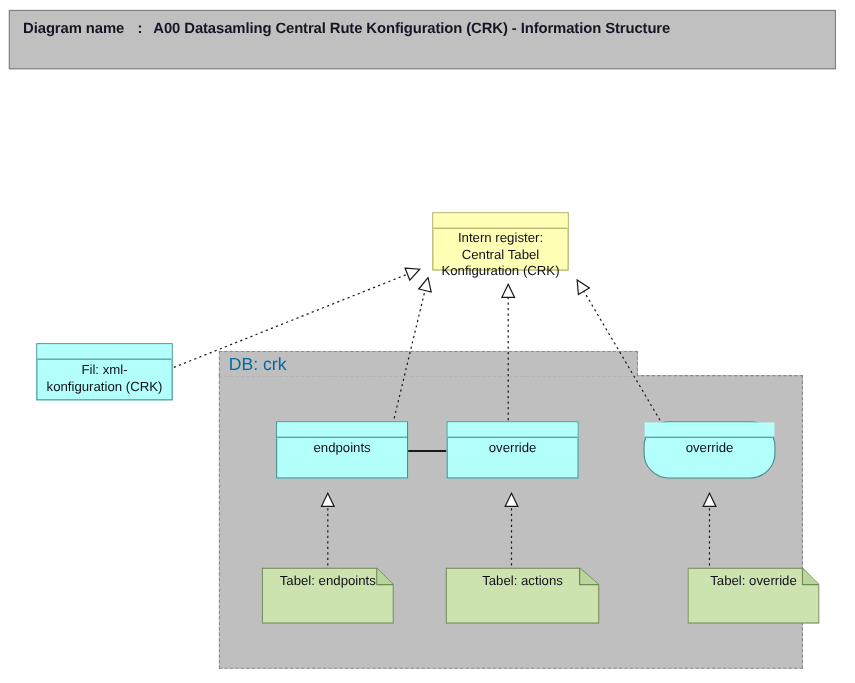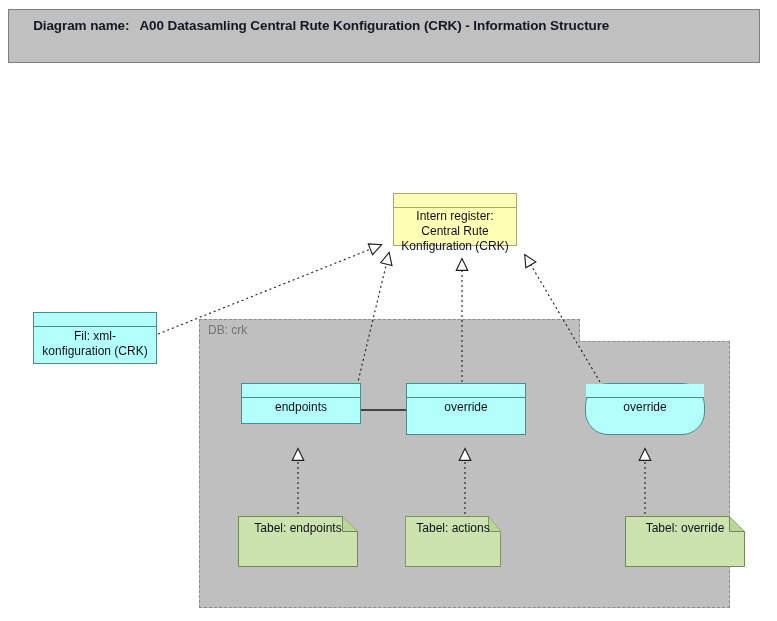--- a/index.html
+++ b/index.html
@@ -31,21 +31,21 @@
     position: absolute;
     left: 12px;
     white-space: nowrap;
     font-size: 13.5px;
     font-weight: bold;
     color: #151525;
     letter-spacing: -0.1px;
   }
   #hdr-row-name { top: 8px; }
   #hdr-row-viewpoint { top: 27px; }
-  .hdr-label { display: inline-block; text-align: right; }
+  .hdr-label { display: inline-block; }
   .hdr-label.w-name { width: 104px; }
   .hdr-label.w-vp { width: 104px; }
   .hdr-sep { display: inline-block; width: 10px; }
 
   
   #connector-layer {
     position: absolute;
     left: 0;
     top: 0;
     width: 777px;
@@ -70,22 +70,22 @@
     background: #bfbfbf;
     border-top: 1px dashed #8c8c8c;
     border-left: 1px dashed #8c8c8c;
     border-right: 1px dashed #8c8c8c;
     box-sizing: border-box;
   }
   #db-group-tab-label {
     position: absolute;
     left: 9px;
     top: 4px;
-    font-size: 12px;
-    color: #737373;
+    font-size: 16px;
+    color: #0369a1;
     white-space: nowrap;
   }
   #db-group-body {
     position: absolute;
     left: 0;
     top: 22px;
     width: 531px;
     height: 267px;
     background: #bfbfbf;
     border: 1px dashed #8c8c8c;
@@ -142,26 +142,26 @@
     text-align: center;
     font-size: 12px;
     line-height: 15px;
     color: #101018;
     white-space: nowrap;
   }
 
   
   #node-intern-register { left: 393px; top: 193px; width: 124px; height: 53px; }
   #node-fil-xml        { left: 33px;  top: 312px; width: 124px; height: 52px; }
-  #node-endpoints      { left: 241px; top: 383px; width: 120px; height: 41px; }
+  #node-endpoints      { left: 251px; top: 383px; width: 120px; height: 52px; }
   #node-actions        { left: 406px; top: 383px; width: 120px; height: 52px; }
   #node-override       { left: 585px; top: 383px; width: 120px; height: 52px; border-radius: 23px; }
 
   #note-tabel-endpoints { left: 238px; top: 516px; width: 120px; height: 51px; }
-  #note-tabel-actions   { left: 405px; top: 516px; width: 96px; height: 51px; }
+  #note-tabel-actions   { left: 405px; top: 516px; width: 140px; height: 51px; }
   #note-tabel-override  { left: 585px; top: 516px; width: 120px; height: 51px; margin-left: 40px; }
 
   
   #node-intern-register .node-label {
     top: 14px;
     overflow: visible;
   }
 </style>
 </head>
 <body>
@@ -222,21 +222,21 @@
 
   
   <g>
     <line x1="358" y1="410" x2="406" y2="410" stroke="#1a1a1a" stroke-width="1.6"></line>
   </g>
 </svg>
 
 <div class="node yellow" id="node-intern-register">
   <div class="node-strip"></div>
   <div class="node-label">Intern register:
-Central Rute
+Central Tabel
 Konfiguration (CRK)</div>
 </div>
 
 <div class="node cyan" id="node-fil-xml">
   <div class="node-strip"></div>
   <div class="node-label">Fil: xml-
 konfiguration (CRK)</div>
 </div>
 
 <div class="node cyan" id="node-endpoints">

